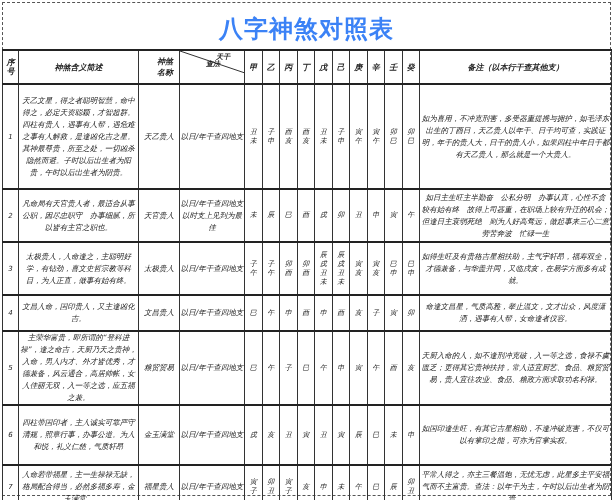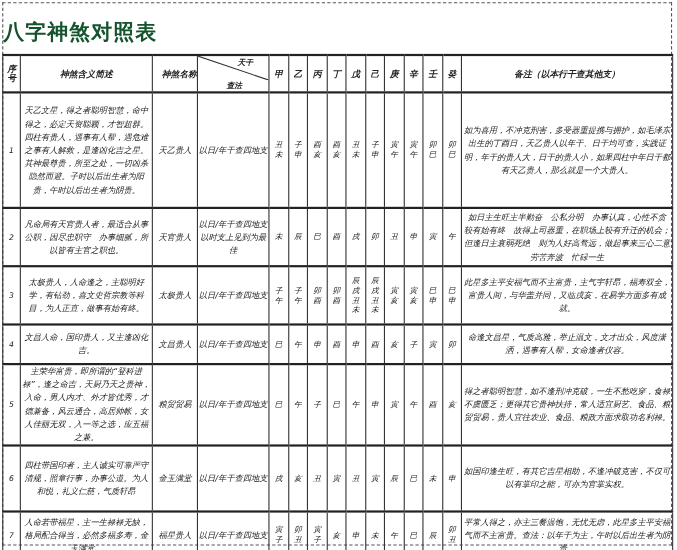--- a/index.html
+++ b/index.html
@@ -1,35 +1,35 @@
 <!DOCTYPE html>
 <html><head>
   <meta charset="utf-8">
   <style>
     html, body { margin: 0; padding: 0; background: #ffffff; }
     body { width: 615px; height: 500px; overflow: hidden; position: relative;
            font-family: "DejaVu Sans", sans-serif; color: #222; }
     .page { position: absolute; left: 2px; top: 2px; width: 609px; height: 494px;
             border: 1px dashed #555; box-sizing: border-box; }
     .title { position: absolute; left: 0; top: 0; width: 100%; height: 48px;
-             text-align: left; line-height: 52px; color: #14532d; font-size: 19px;
+             text-align: center; line-height: 52px; color: #3b82f6; font-size: 24px;
              font-weight: bold; letter-spacing: 1px; font-family: "DejaVu Serif", serif; }
     table.grid { position: absolute; left: 2px; top: 49px; border-collapse: collapse;
                  table-layout: fixed; width: 609px; font-style: italic; }
     table.grid td, table.grid th { border: 1px solid #333; padding: 0; text-align: center;
                  vertical-align: middle; overflow: hidden; }
     table.grid tr.hdr th { border-top: 2px solid #222; border-bottom: 2px solid #222;
                  height: 22px; font-size: 8px; font-weight: bold; }
     table.grid tr.row td { border-bottom: 2px solid #222; }
     th.stem { font-size: 14px; font-weight: normal; font-family: "DejaVu Serif", serif; }
     th.note-h { text-align: left; padding-left: 2px; font-size: 7px; }
     .diag { position: relative; height: 32px; }
     .diag svg { position: absolute; left: 0; top: 0; }
     .diag .tr { position: absolute; right: 14px; top: 1px; font-size: 7px; }
-    .diag .bl { position: absolute; left: 26px; bottom: 0; font-size: 7px; }
+    .diag .bl { position: absolute; left: 26px; bottom: 14px; font-size: 7px; }
     td.num { font-size: 7px; }
     td.desc { font-size: 7.5px; line-height: 12px; padding: 0 2px; text-align: center; }
     td.name { font-size: 7.5px; }
     td.method { font-size: 7.5px; line-height: 12px; padding: 0 3px; }
     td.branch { font-size: 7px; line-height: 9px; }
     td.note { font-size: 7.5px; line-height: 12px; padding: 0 2px; }
     .v { display: inline-block; width: 8px; word-break: break-all; line-height: 9px; }
   </style>
 </head>
 <body>
@@ -53,21 +53,21 @@
       <col style="width:17.5px">
       <col style="width:17.5px">
       <col style="width:17.5px">
       <col style="width:17.5px">
     <col style="width:192px">
   </colgroup>
   <tbody>
       <tr class="hdr">
     <th><span class="v">序号</span></th>
     <th>神煞含义简述</th>
-    <th style="text-align:left;padding-left:8px;">神煞名称</th>
+    <th style="text-align:left;padding-left:18px;">神煞名称</th>
     <th>
       <div class="diag">
         <svg width="65" height="22">
               <line x1="0" y1="0" x2="65" y2="22" stroke="#333" stroke-width="1"></line>
             </svg>
         <span class="tr">天干</span>
         <span class="bl">查法</span>
       </div>
     </th>
     <th class="stem">甲</th>
@@ -127,21 +127,21 @@
     <td class="branch"><span class="v">子午</span></td>
     <td class="branch"><span class="v">子午</span></td>
     <td class="branch"><span class="v">卯酉</span></td>
     <td class="branch"><span class="v">卯酉</span></td>
     <td class="branch"><span class="v">辰戌丑未</span></td>
     <td class="branch"><span class="v">辰戌丑未</span></td>
     <td class="branch"><span class="v">寅亥</span></td>
     <td class="branch"><span class="v">寅亥</span></td>
     <td class="branch"><span class="v">巳申</span></td>
     <td class="branch"><span class="v">巳申</span></td>
-    <td class="note">此星多主平安福气而不主富贵，主气宇轩昂，福寿双全，富贵人间，与华盖并同，又临戌亥，在易学方面多有成就。</td>
+    <td class="note">如得生旺及有贵格吉星相扶助，主气宇轩昂，福寿双全，才德兼备，与华盖并同，又临戌亥，在易学方面多有成就。</td>
   </tr>
 
   <tr class="row" style="height:36px">
     <td class="num">4</td>
     <td class="desc">文昌人命，国印贵人，又主逢凶化吉。</td>
     <td class="name">文昌贵人</td>
     <td class="method">以日/年干查四地支</td>
     <td class="branch"><span class="v">巳</span></td>
     <td class="branch"><span class="v">午</span></td>
     <td class="branch"><span class="v">申</span></td>
@@ -163,21 +163,21 @@
     <td class="branch"><span class="v">巳</span></td>
     <td class="branch"><span class="v">午</span></td>
     <td class="branch"><span class="v">子</span></td>
     <td class="branch"><span class="v">巳</span></td>
     <td class="branch"><span class="v">午</span></td>
     <td class="branch"><span class="v">申</span></td>
     <td class="branch"><span class="v">寅</span></td>
     <td class="branch"><span class="v">午</span></td>
     <td class="branch"><span class="v">酉</span></td>
     <td class="branch"><span class="v">亥</span></td>
-    <td class="note">得之者聪明智慧，如不逢刑冲克破，一生不愁吃穿，食禄不虞匮乏；更得其它贵神扶持，常人适宜厨艺、食品、粮贸贸易，贵人宜往农业、食品、粮政方面求取功名利禄。</td>
+    <td class="note">天厨入命的人，如不逢刑冲克破，入一等之选，食禄不虞匮乏；更得其它贵神扶持，常人适宜厨艺、食品、粮贸贸易，贵人宜往农业、食品、粮政方面求取功名利禄。</td>
   </tr>
 
   <tr class="row" style="height:60px">
     <td class="num">6</td>
     <td class="desc">四柱带国印者，主人诚实可靠严守清规，照章行事，办事公道。为人和悦，礼义仁慈，气质轩昂</td>
     <td class="name">金玉满堂</td>
     <td class="method">以日/年干查四地支</td>
     <td class="branch"><span class="v">戌</span></td>
     <td class="branch"><span class="v">亥</span></td>
     <td class="branch"><span class="v">丑</span></td>

